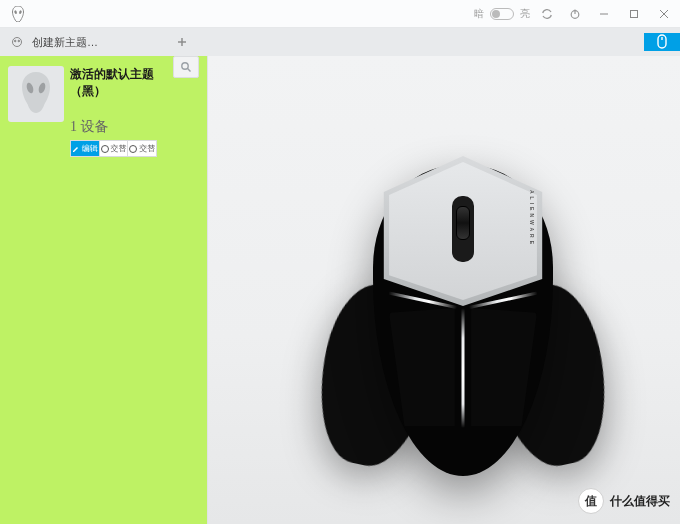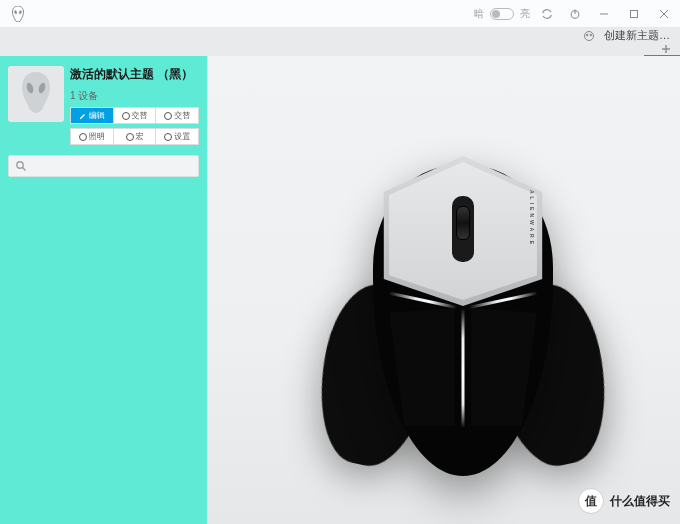--- a/index.html
+++ b/index.html
@@ -11,39 +11,39 @@
 .tabs-top { display: flex; gap: 0; }
 .tab-top { font-size: 12px; color: #555; padding: 0 12px; height: 28px; line-height: 28px; cursor: pointer; }
 .tab-top.active { color: #00a0e6; border-bottom: 2px solid #00a0e6; }
 .titlebar-right { margin-left: auto; display: flex; align-items: center; gap: 6px; color:#999; font-size:10px; }
 .toggle { width: 24px; height: 12px; border: 1px solid #bbb; border-radius: 7px; position: relative; }
 .toggle::after { content:""; width:8px; height:8px; border-radius:50%; background:#bbb; position:absolute; left:1px; top:1px; }
 .tb-icon { width: 22px; height: 22px; display: flex; align-items: center; justify-content: center; color: #999; cursor: pointer; }
 .win-btn { width: 24px; height: 24px; display:flex; align-items:center; justify-content:center; color:#888; cursor:pointer; }
 
 
-.subbar { height: 28px; background: #e8eaec; display: flex; align-items: flex-end; flex-direction: column; }
+.subbar { height: 28px; background: #e8eaec; display: flex; align-items: center; }
 .subbar-left { display: flex; align-items: center; padding: 0 10px; gap: 8px; flex: 0 0 auto; }
 .subbar-left .ico { width:14px; height:14px; display:flex; align-items:center; justify-content:center; color:#888; }
 .subbar-left .txt { font-size: 11px; color: #444; }
 .subbar-plus { width: 28px; display:flex; align-items:center; justify-content:center; color:#888; cursor:pointer; margin-left: 60px; }
 .subbar-spacer { flex:1; }
 .subbar-right { width: 36px; background: #00a0e6; display:flex; align-items:center; justify-content:center; }
 
 
 .content { display: flex; height: calc(524px - 28px - 28px); }
-.sidebar { width: 208px; background: #5eead4; border-right: 1px solid #e0e2e4; display:flex; flex-direction:column; }
+.sidebar { width: 208px; background: #bef264; border-right: 1px solid #e0e2e4; display:flex; }
 .main { flex:1; background: linear-gradient(180deg, #f2f3f4 0%, #eeeff0 60%, #e6e7e8 100%); position:relative; }
 
 
 .card { display:flex; padding: 10px 8px; gap:6px; }
 .card-preview { width: 56px; height: 56px; background: #e5e7e9; border-radius: 3px; display:flex; align-items:center; justify-content:center; }
 .card-body { flex:1; }
 .card-title { font-size: 12px; font-weight: 600; color: #1a1a1a; }
-.card-sub { font-size: 10px; color: #666; margin-top:6px; }
+.card-sub { font-size: 14px; color: #666; margin-top:18px;font-family:Liberation Serif, serif; }
 .card-row { display:flex; margin-top: 4px; border:1px solid #d9dbdd; }
 .card-cell { flex:1; text-align:left; font-size: 8px; color:#555; padding:2px 0; border-right:1px solid #d9dbdd; cursor:pointer; background:#fff; display:flex; align-items:center; justify-content:center; gap:2px; }
 .card-cell:last-child { border-right:none; }
 .card-cell.primary { background:#00a0e6; color:#fff; }
 .mini-ico { width:8px; height:8px; border-radius:50%; border:1px solid currentColor; display:inline-block; }
 
 
 .theme-header { display:flex; align-items:center; padding: 6px 10px; }
 .theme-header .title { font-size: 13px; color:#222; font-weight:500; }
 .theme-header-right { margin-left:auto; display:flex; gap:0; }
@@ -178,34 +178,20 @@
           <div class="card-cell">
             <span class="mini-ico"></span>
             <span>交替</span>
           </div>
           <div class="card-cell">
             <span class="mini-ico"></span>
             <span>交替</span>
           </div>
         </div>
 
-        <div class="card-row">
-          <div class="card-cell">
-            <span class="mini-ico"></span>
-            <span>照明</span>
-          </div>
-          <div class="card-cell">
-            <span class="mini-ico"></span>
-            <span>宏</span>
-          </div>
-          <div class="card-cell">
-            <span class="mini-ico"></span>
-            <span>设置</span>
-          </div>
-        </div>
       </div>
     </div>
 
 
     <div class="search-row">
       <div class="search" title="">
         <svg width="12" height="12" viewBox="0 0 12 12" fill="none" stroke="#9aa0a6" stroke-width="1.4">
             <circle cx="5" cy="5" r="3.2"></circle>
             <line x1="7.6" y1="7.6" x2="10.5" y2="10.5"></line>
           </svg>

